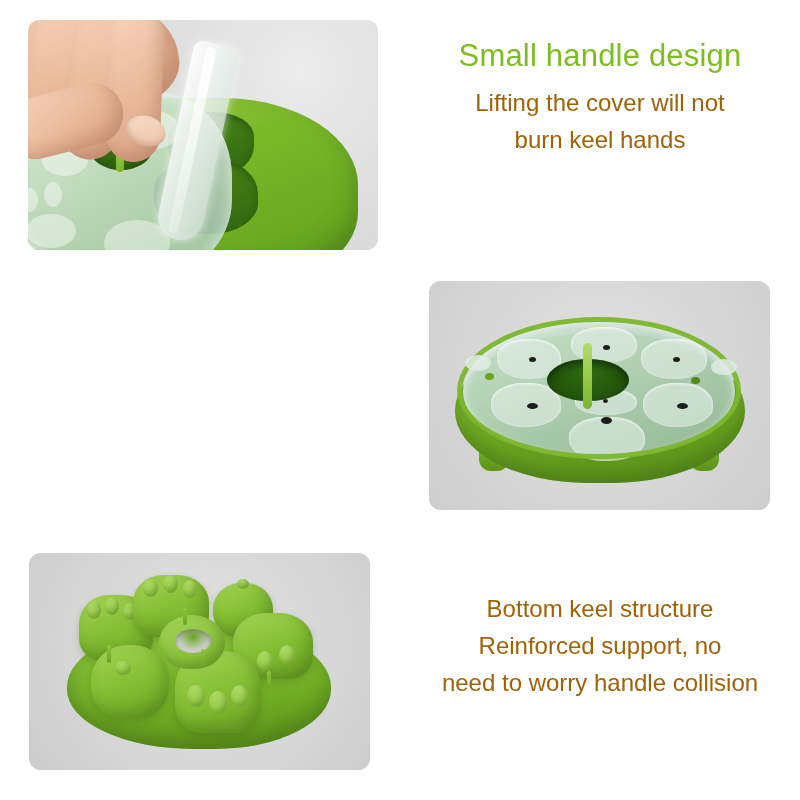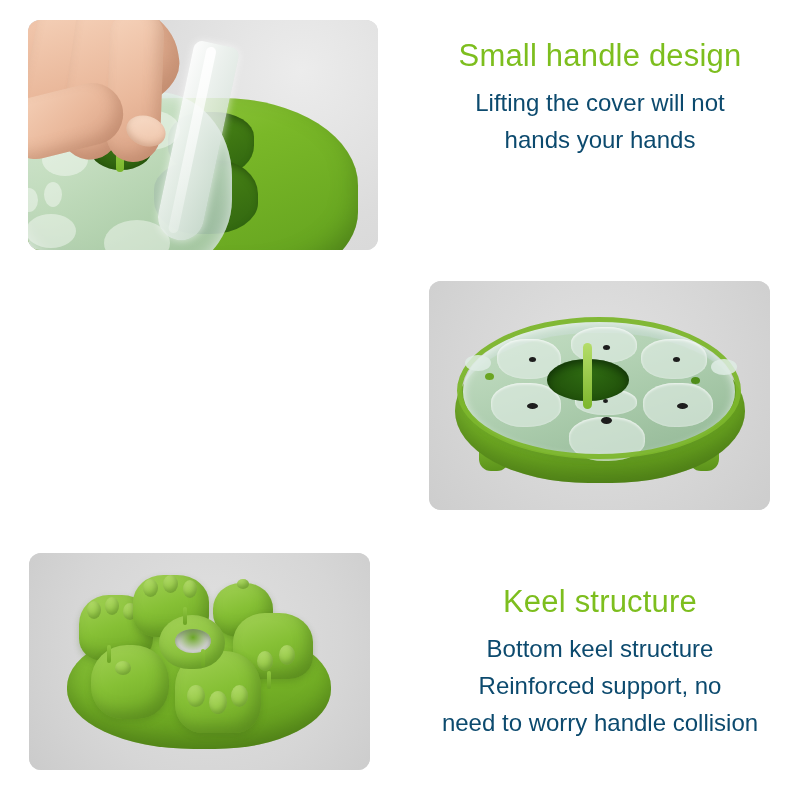--- a/index.html
+++ b/index.html
@@ -25,21 +25,21 @@
   .textblock{position:absolute;text-align:center;}
   .heading{
     color:#7dbe1e;
     font-size:31px;
     line-height:40px;
     font-weight:400;
     letter-spacing:.2px;
     white-space:nowrap;
   }
   .body-line{
-    color:#0c4a6e;
+    color:#a16207;
     font-size:24px;
     line-height:37px;
     font-weight:400;
     white-space:nowrap;
   }
   .tb-left{text-align:left;}
 
   
   #panel-hand{left:28px;top:20px;width:350px;height:230px;}
   #panel-hand .bg{
@@ -261,21 +261,21 @@
       <div class="finger f2"></div>
       <div class="finger f3"></div>
       <div class="finger thumb"></div>
       <div class="nail"></div>
     </div>
   </div>
 
   <div class="textblock" id="text-handle" style="left:410px;top:36px;width:380px;">
     <div class="heading">Small handle design</div>
     <div class="body-line" style="margin-top:8px;">Lifting the cover will not</div>
-    <div class="body-line">hands your hands</div>
+    <div class="body-line">burn keel hands</div>
   </div>
 
 
   <div class="photo" id="panel-cover">
     <div class="bg"></div>
 
     <div class="feet">
       <div class="foot" style="left:6px;"></div>
       <div class="foot" style="left:58px;"></div>
       <div class="foot" style="left:112px;"></div>
@@ -350,19 +350,18 @@
 
     <div class="ring-3"></div>
 
     <div class="spike" style="left:154px;top:54px;"></div>
     <div class="spike" style="left:172px;top:96px;"></div>
     <div class="spike" style="left:78px;top:92px;"></div>
     <div class="spike" style="left:238px;top:118px;"></div>
   </div>
 
   <div class="textblock" id="text-keel" style="left:410px;top:582px;width:380px;">
-    <div class="heading">Keel structure</div>
     <div class="body-line" style="margin-top:8px;">Bottom keel structure</div>
     <div class="body-line">Reinforced support, no</div>
     <div class="body-line">need to worry handle collision</div>
   </div>
 
 </div>
 
 </body></html>

